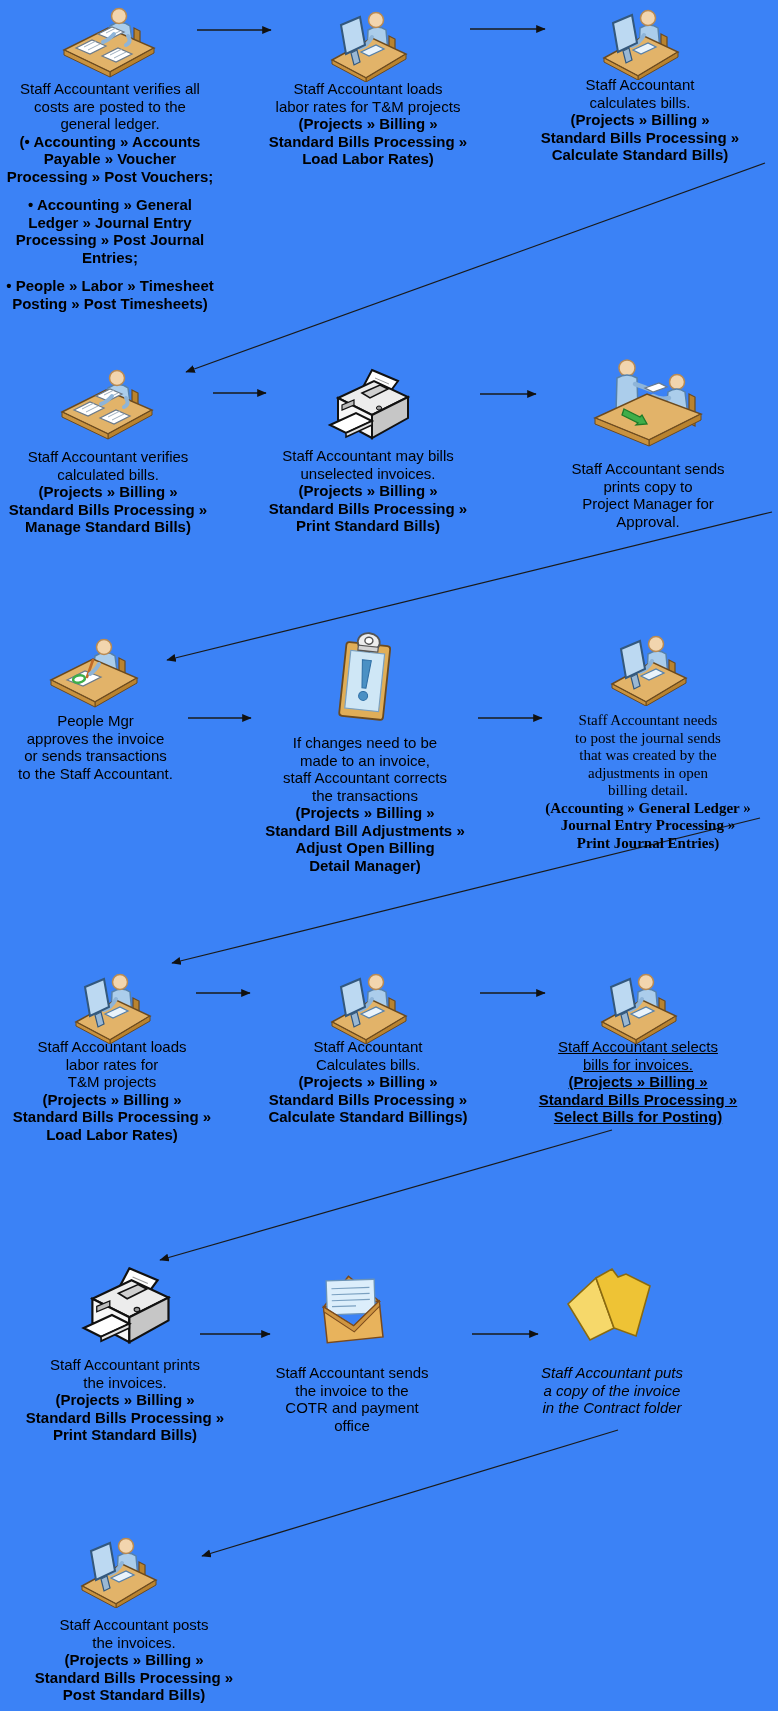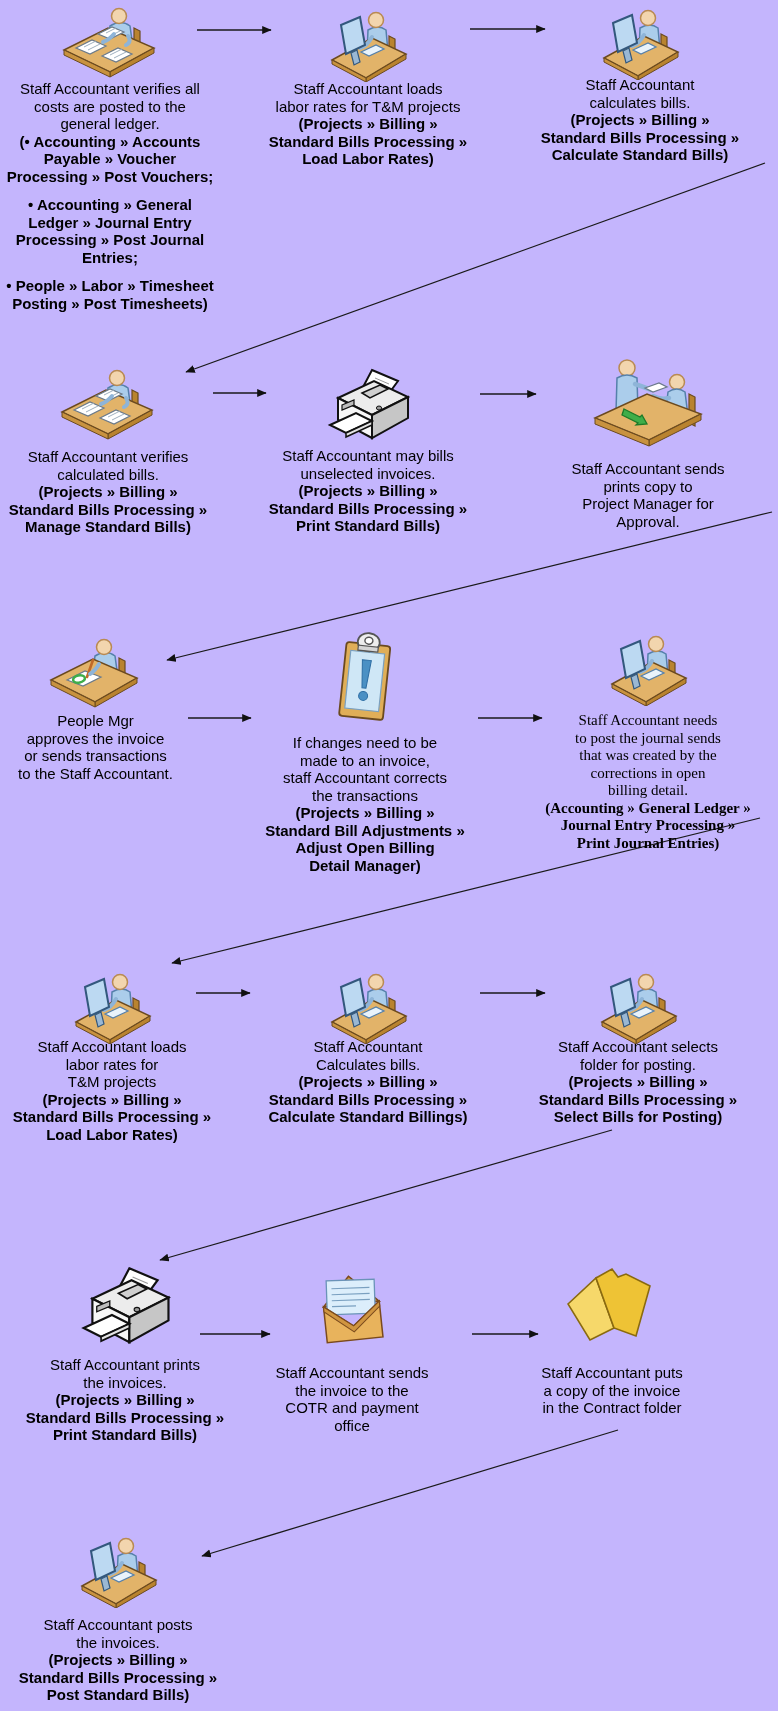--- a/index.html
+++ b/index.html
@@ -1,17 +1,17 @@
 <!DOCTYPE html>
 <html><head>
 <meta charset="utf-8">
 <title>Diagram</title>
 <style>
   html,body{margin:0;padding:0;background:#fff;}
-  #stage{position:relative;width:778px;height:1711px;background:#c4b5fd;
+  #stage{position:relative;width:778px;height:1711px;background:#3b82f6;
          font-family:"Liberation Sans",sans-serif;color:#000;overflow:hidden;}
   .icon{position:absolute;}
   .icon svg{width:100%;height:100%;display:block;}
   .label{position:absolute;text-align:center;font-size:15px;line-height:17.5px;}
   .line{white-space:nowrap;}
   .line.bold{font-weight:700;}
   .line.gap{margin-top:11px;}
   #arrows{position:absolute;left:0;top:0;}
 </style>
 </head>
@@ -264,21 +264,21 @@
     <path d="M46,27 q-5,9 -12,11" fill="none" stroke="#8eb4d8" stroke-width="4" stroke-linecap="round"></path>
     <polygon points="15,15 34,7 39,35 20,44" fill="#bcd9f2" stroke="#33587d" stroke-width="2"></polygon>
     <polygon points="25,43 31,40 34,52 28,55" fill="#9ab8d4" stroke="#33587d" stroke-width="1.2"></polygon>
     <polygon points="35,42 50,35 58,39 43,46" fill="#e9f3fb" stroke="#5580ab" stroke-width="1.2"></polygon>
   </svg>
       </div>
       <div class="label" style="left: 519px; top: 712px; width: 258px; font-family: Liberation Serif, serif;">
         <div class="line">Staff Accountant needs</div>
         <div class="line">to post the journal sends</div>
         <div class="line">that was created by the</div>
-        <div class="line">corrections in open</div>
+        <div class="line">adjustments in open</div>
         <div class="line">billing detail.</div>
         <div class="line bold">(Accounting » General Ledger »</div>
         <div class="line bold">Journal Entry Processing »</div>
         <div class="line bold">Print Journal Entries)</div>
       </div>
     </div>
     <div>
       <div class="icon" style="left: 70px; top: 972px; width: 84px; height: 72px;">
         <svg viewBox="0 0 84 72">
     <polygon points="63,26 69,29 69,52 63,49" fill="#b9832f" stroke="#6b4a1f" stroke-width="1.2"></polygon>
@@ -333,23 +333,23 @@
     <circle cx="50" cy="10" r="7.5" fill="#f2d5ae" stroke="#b98a52" stroke-width="1.5"></circle>
     <polygon points="6,50 46,28 80,44 40,68" fill="#e2b369" stroke="#6b4a1f" stroke-width="1.5"></polygon>
     <polygon points="40,68 80,44 80,49 40,72" fill="#b9832f" stroke="#6b4a1f" stroke-width="1"></polygon>
     <polygon points="6,50 40,68 40,72 6,54" fill="#c8923f" stroke="#6b4a1f" stroke-width="1"></polygon>
     <path d="M46,27 q-5,9 -12,11" fill="none" stroke="#8eb4d8" stroke-width="4" stroke-linecap="round"></path>
     <polygon points="15,15 34,7 39,35 20,44" fill="#bcd9f2" stroke="#33587d" stroke-width="2"></polygon>
     <polygon points="25,43 31,40 34,52 28,55" fill="#9ab8d4" stroke="#33587d" stroke-width="1.2"></polygon>
     <polygon points="35,42 50,35 58,39 43,46" fill="#e9f3fb" stroke="#5580ab" stroke-width="1.2"></polygon>
   </svg>
       </div>
-      <div class="label" style="left: 518px; top: 1038px; width: 240px;">
+      <div class="label" style="left: 518px; top: 1038px; width: 240px; text-decoration: underline;">
         <div class="line">Staff Accountant selects</div>
-        <div class="line">folder for posting.</div>
+        <div class="line">bills for invoices.</div>
         <div class="line bold">(Projects » Billing »</div>
         <div class="line bold">Standard Bills Processing »</div>
         <div class="line bold">Select Bills for Posting)</div>
       </div>
     </div>
     <div>
       <div class="icon" style="left: 75px; top: 1266px; width: 100px; height: 85px;">
         <svg viewBox="0 0 92 78">
     <polygon points="50,2 76,13 62,32 40,21" fill="#ffffff" stroke="#111111" stroke-width="2"></polygon>
     <line x1="53" y1="10" x2="67" y2="16" stroke="#999"></line>
@@ -395,42 +395,42 @@
         <div class="line">office</div>
       </div>
     </div>
     <div>
       <div class="icon" style="left: 566px; top: 1264px; width: 92px; height: 80px;">
         <svg viewBox="0 0 92 80">
     <polygon points="2,40 30,14 48,64 24,76" fill="#f6d86a" stroke="#8a6a10" stroke-width="1.6"></polygon>
     <path d="M30,14 L46,5 L52,13 L60,10 L84,22 L70,72 L48,64 Z" fill="#eec335" stroke="#8a6a10" stroke-width="1.6"></path>
   </svg>
       </div>
-      <div class="label" style="left: 502px; top: 1364px; width: 220px;">
+      <div class="label" style="left: 502px; top: 1364px; width: 220px; font-style: italic;">
         <div class="line">Staff Accountant puts</div>
         <div class="line">a copy of the invoice</div>
         <div class="line">in the Contract folder</div>
       </div>
     </div>
     <div>
       <div class="icon" style="left: 76px; top: 1536px; width: 84px; height: 72px;">
         <svg viewBox="0 0 84 72">
     <polygon points="63,26 69,29 69,52 63,49" fill="#b9832f" stroke="#6b4a1f" stroke-width="1.2"></polygon>
     <path d="M42,20 q10,-6 18,0 l2,22 -9,7 -12,-5 z" fill="#abcdeb" stroke="#5580ab" stroke-width="1.5"></path>
     <circle cx="50" cy="10" r="7.5" fill="#f2d5ae" stroke="#b98a52" stroke-width="1.5"></circle>
     <polygon points="6,50 46,28 80,44 40,68" fill="#e2b369" stroke="#6b4a1f" stroke-width="1.5"></polygon>
     <polygon points="40,68 80,44 80,49 40,72" fill="#b9832f" stroke="#6b4a1f" stroke-width="1"></polygon>
     <polygon points="6,50 40,68 40,72 6,54" fill="#c8923f" stroke="#6b4a1f" stroke-width="1"></polygon>
     <path d="M46,27 q-5,9 -12,11" fill="none" stroke="#8eb4d8" stroke-width="4" stroke-linecap="round"></path>
     <polygon points="15,15 34,7 39,35 20,44" fill="#bcd9f2" stroke="#33587d" stroke-width="2"></polygon>
     <polygon points="25,43 31,40 34,52 28,55" fill="#9ab8d4" stroke="#33587d" stroke-width="1.2"></polygon>
     <polygon points="35,42 50,35 58,39 43,46" fill="#e9f3fb" stroke="#5580ab" stroke-width="1.2"></polygon>
   </svg>
       </div>
-      <div class="label" style="left: 0px; top: 1616px; width: 236px;">
+      <div class="label" style="left: 0px; top: 1616px; width: 236px; padding-left: 16px;">
         <div class="line">Staff Accountant posts</div>
         <div class="line">the invoices.</div>
         <div class="line bold">(Projects » Billing »</div>
         <div class="line bold">Standard Bills Processing »</div>
         <div class="line bold">Post Standard Bills)</div>
       </div>
     </div>
   </div>
 
 </body></html>

